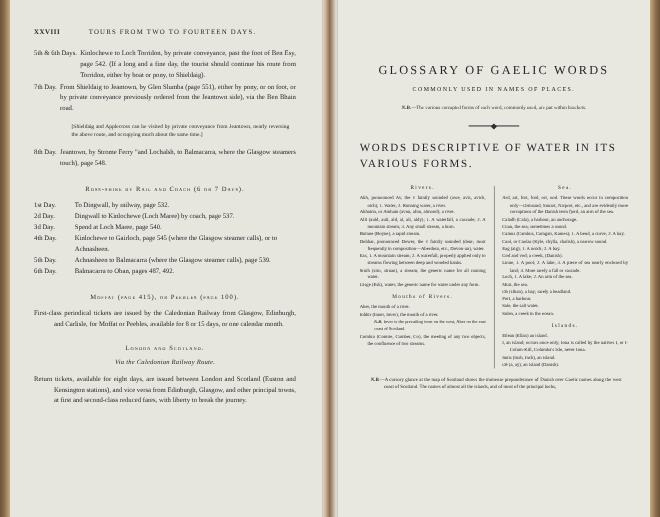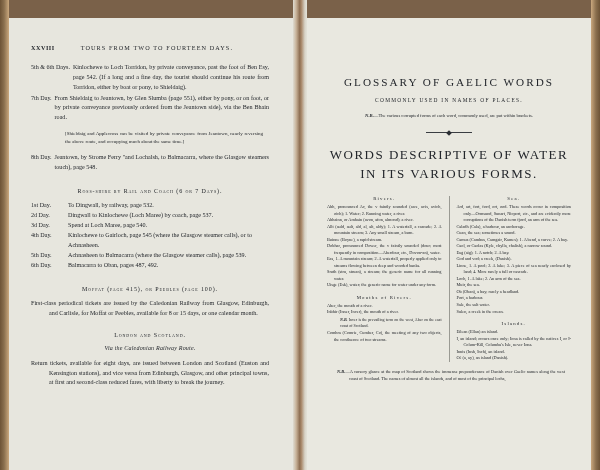--- a/index.html
+++ b/index.html
@@ -30,21 +30,20 @@
   }
   .edge-strip.right {
     background: linear-gradient(270deg,#6d5336 0%, #8a6f4e 45%, #caa87e 100%);
   }
 
   .page {
     flex: 1 1 0;
     background: #e6e5dd;
     position: relative;
     overflow: hidden;
-    margin-top: 18px;
   }
   .page.left  { background: #e7e6de; }
   .page.right { background: #e9e8e0; }
 
   
   .gutter {
     flex: 0 0 auto;
     width: 14px;
     background: linear-gradient(90deg,
       #dedcd2 0%, #c9b49b 22%, #8d6e52 48%, #a9896b 60%, #d8d4c8 85%, #e4e2d8 100%);
@@ -167,22 +166,22 @@
     content: "";
     position: absolute;
     top: 1.2px; left: 50%;
     margin-left: -2px;
     width: 4px; height: 4px;
     background: #2b2e33;
     transform: rotate(45deg);
   }
 
   .section-title {
-    text-align: center;
-    font-size: 13px;
+    text-align: left;
+    font-size: 10px;
     letter-spacing: 1.5px;
     line-height: 1.45;
     margin-bottom: 12px;
   }
 
   .cols {
     display: flex;
     align-items: stretch;
   }
   .col {

